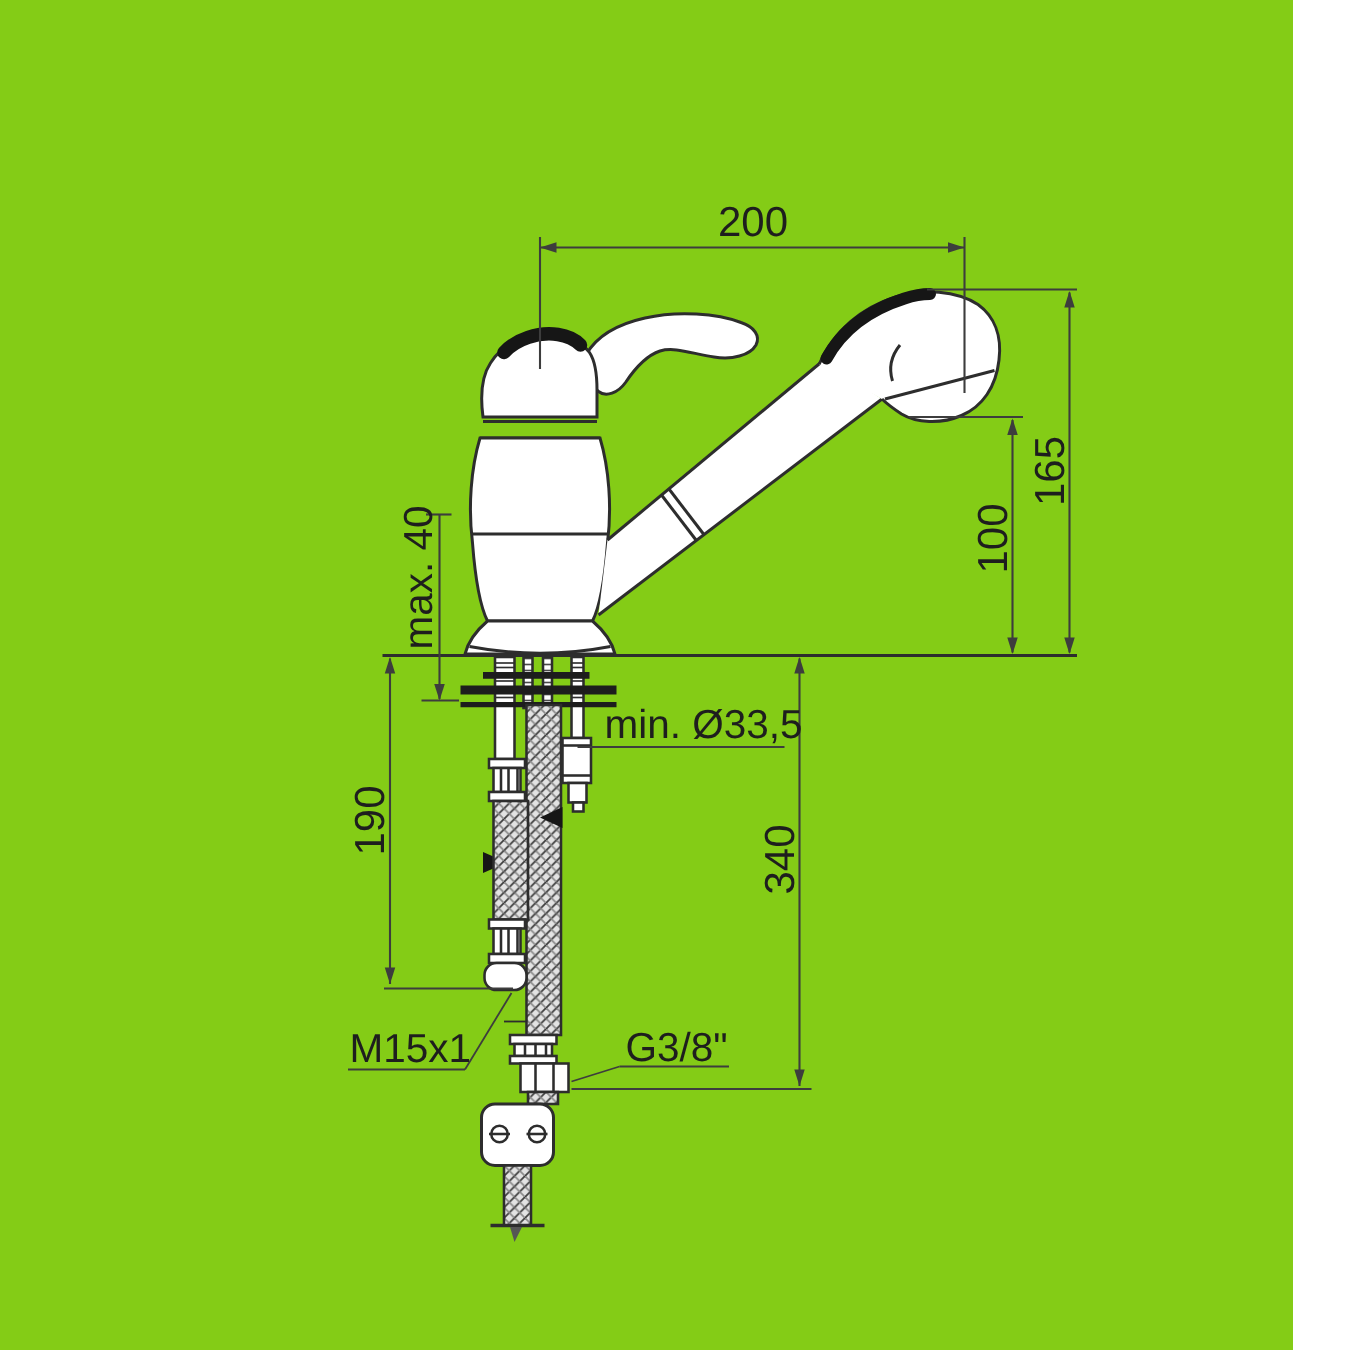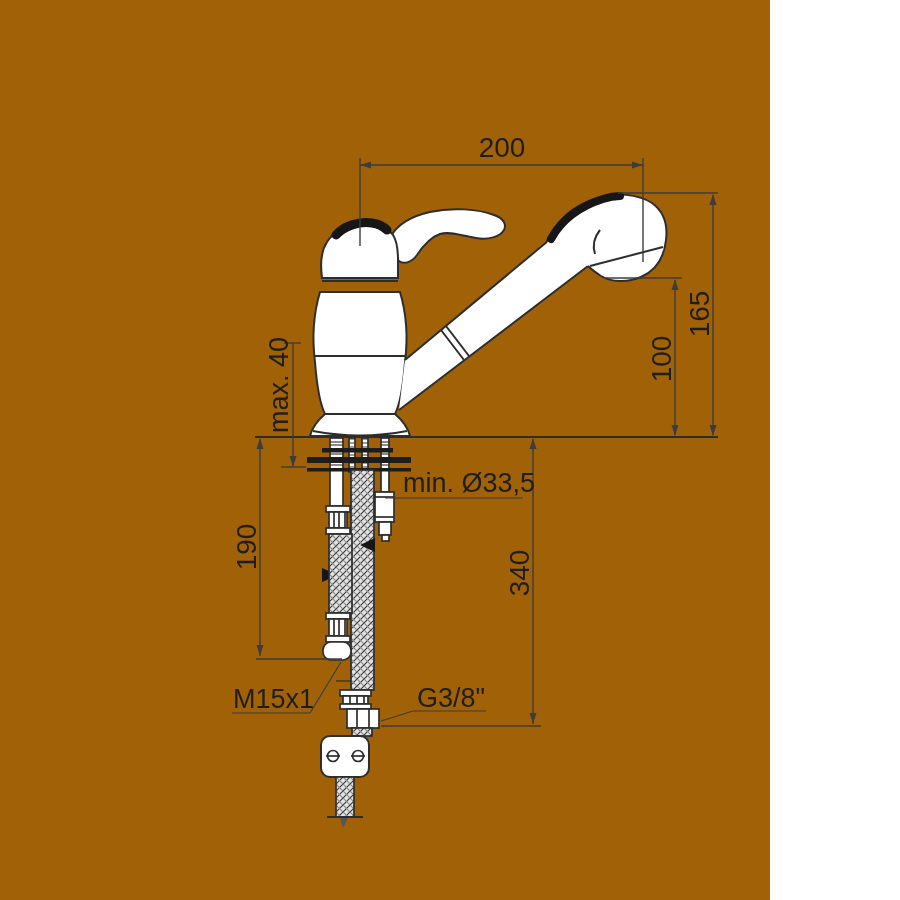--- a/index.html
+++ b/index.html
@@ -1,16 +1,16 @@
 <!DOCTYPE html>
 <html><head>
 <meta charset="utf-8">
 <style>
   html,body{margin:0;padding:0;background:#ffffff;}
-  .stage{width:770px;height:900px;position:relative;background:#a16207;overflow:hidden;}
+  .stage{width:862px;height:900px;position:relative;background:#84cc16;overflow:hidden;}
   svg{display:block;}
   text{font-family:"Liberation Sans", sans-serif; fill:#1e1e1e;}
   .dimnum{font-size:28px;}
   .dimlbl{font-size:27px;}
 </style>
 </head>
 <body>
 
 <div class="stage">
 <svg width="900" height="900" viewBox="0 0 900 900">

